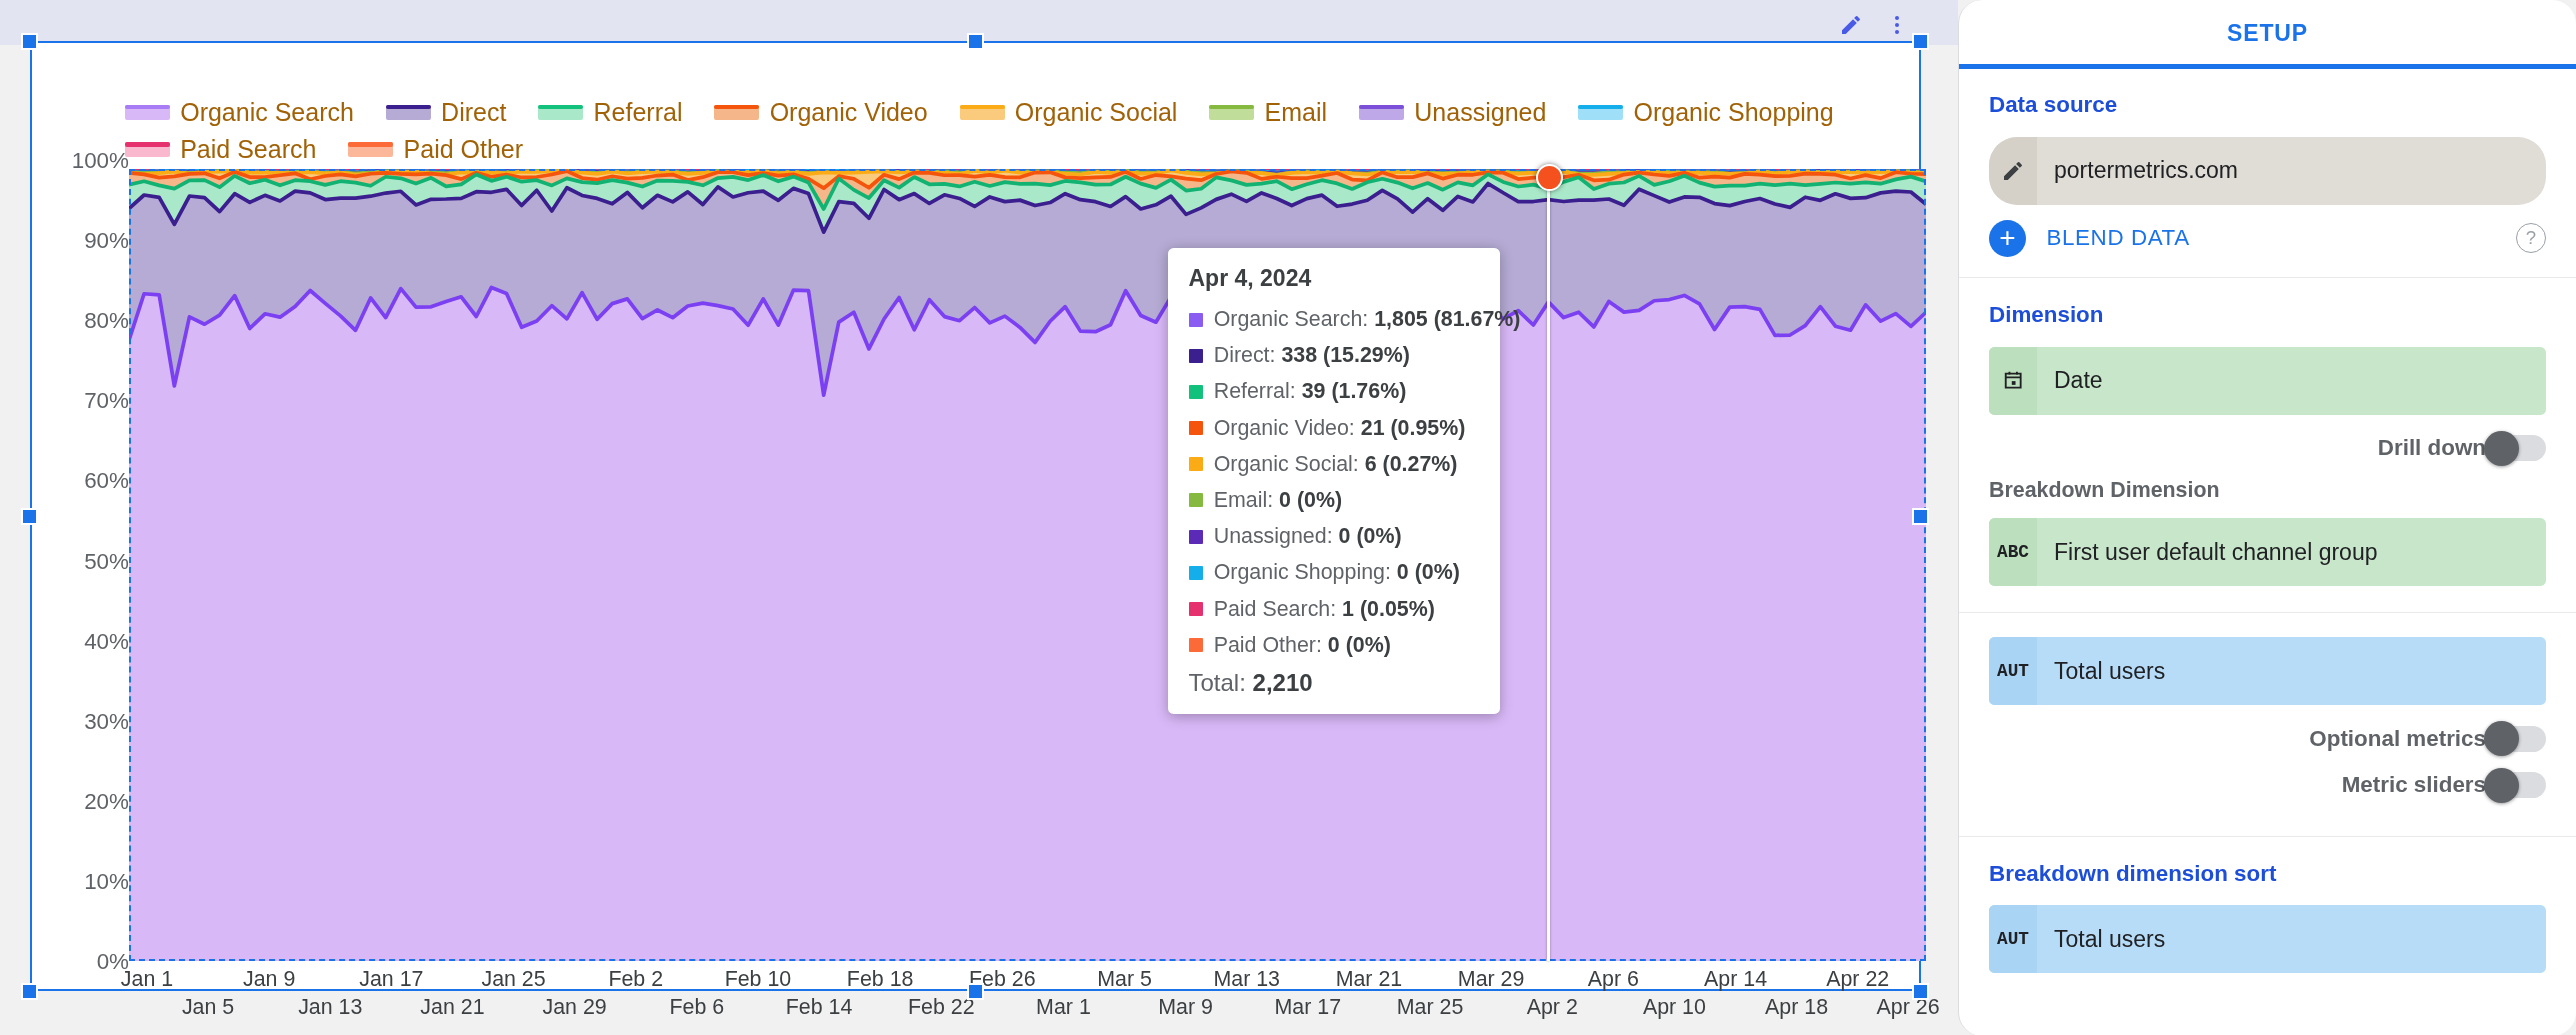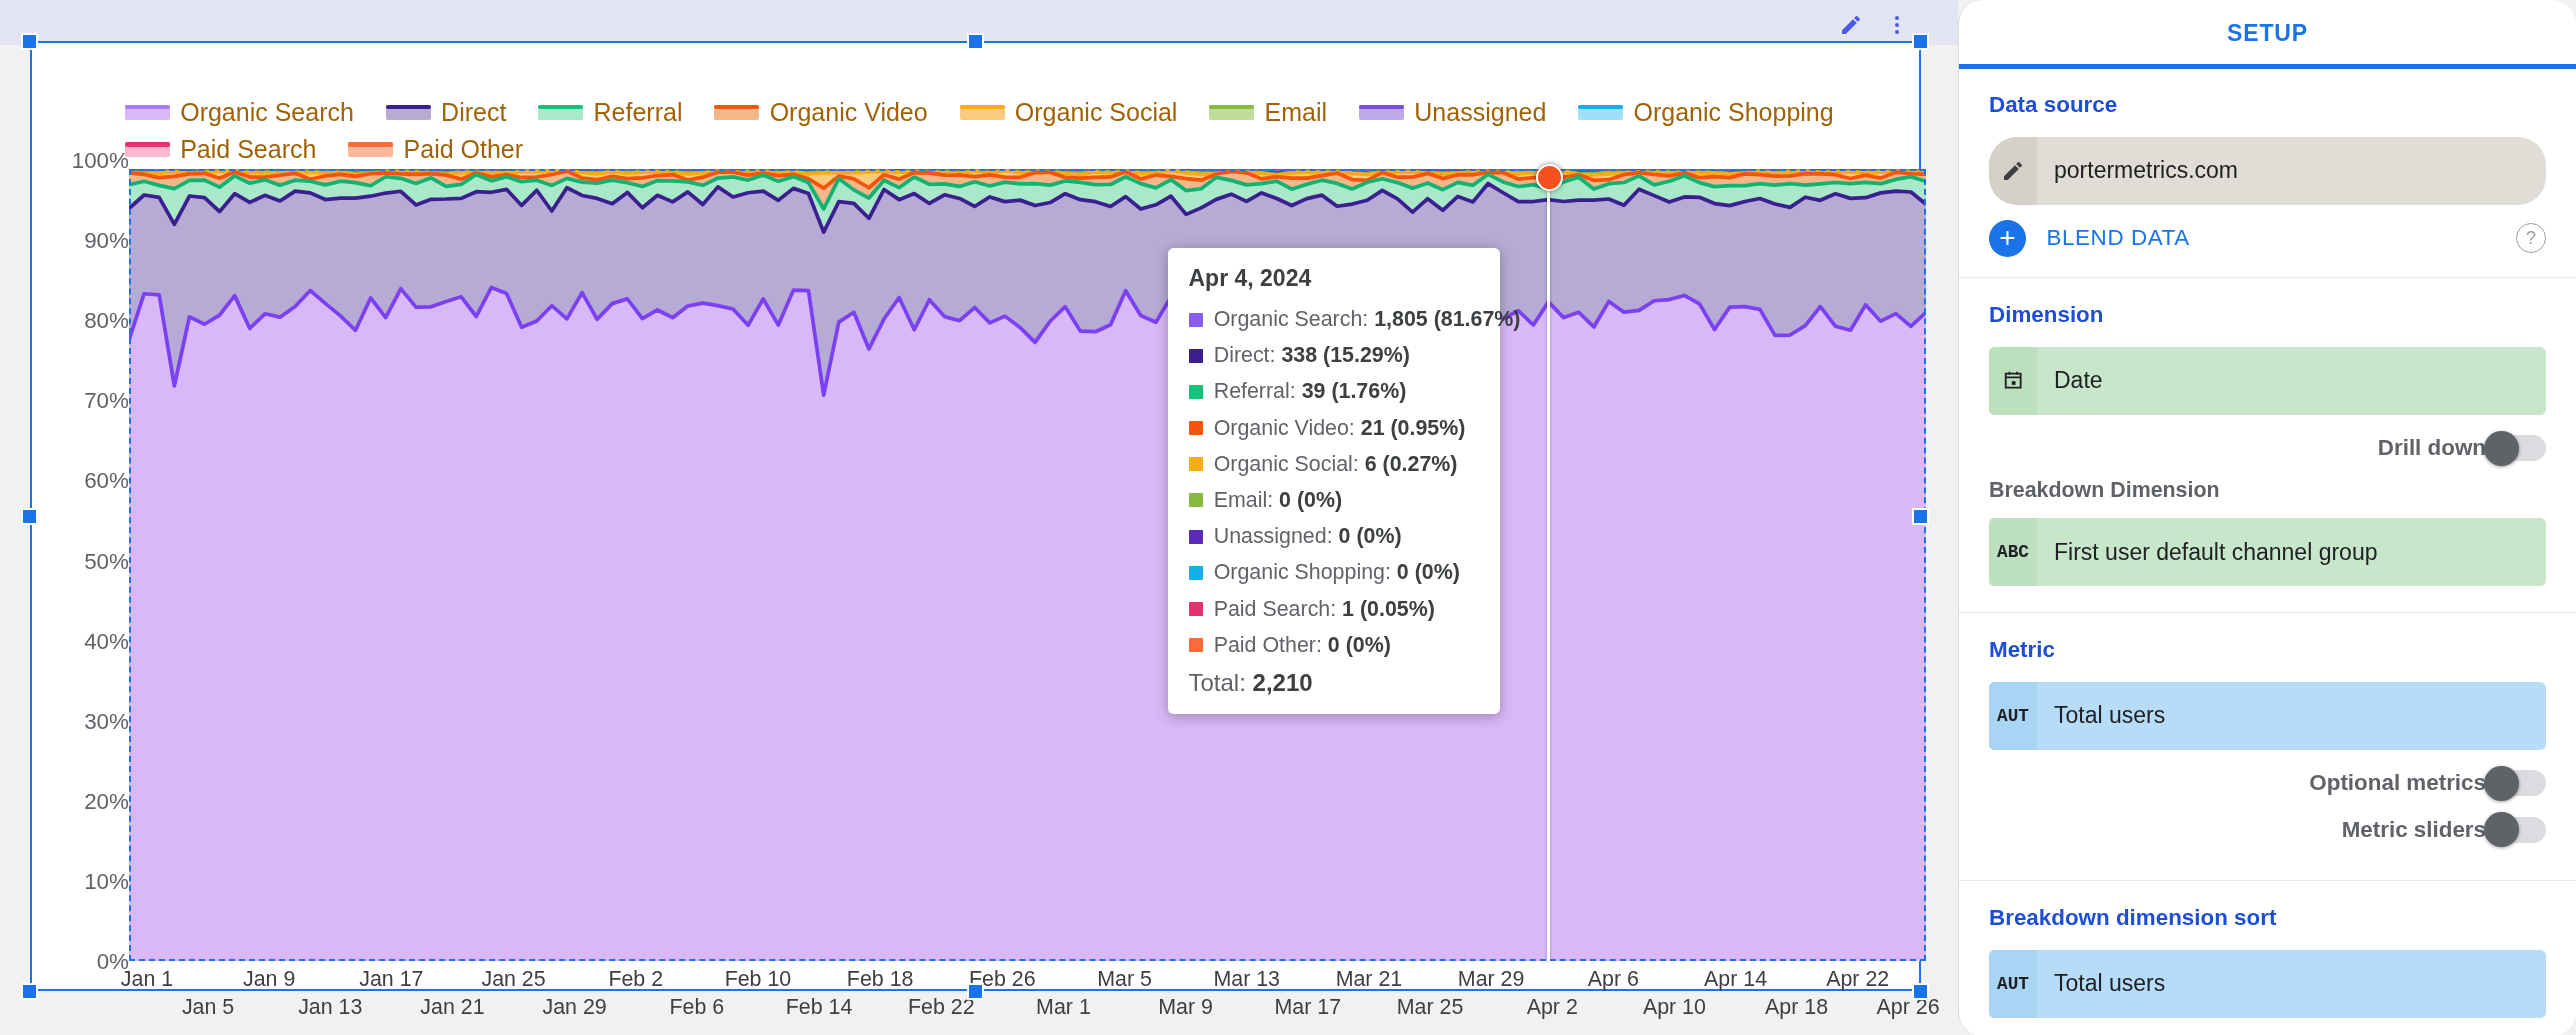--- a/index.html
+++ b/index.html
@@ -387,21 +387,20 @@
           </span>
       </div>
       <div class="sub-title">Breakdown Dimension</div>
       <div class="chip dim">
         <span class="chip-icon chip-badge">ABC</span>
         <span class="chip-text">First user default channel group</span>
       </div>
     </div>
 
     <div class="sec">
-      <div class="sec-title">Metric</div>
       <div class="chip met">
         <span class="chip-icon chip-badge">AUT</span>
         <span class="chip-text">Total users</span>
       </div>
       <div class="togrow">
         <span class="lbl">Optional metrics</span>
         <span class="toggle">
             <i class="knob"></i>
           </span>
       </div>

